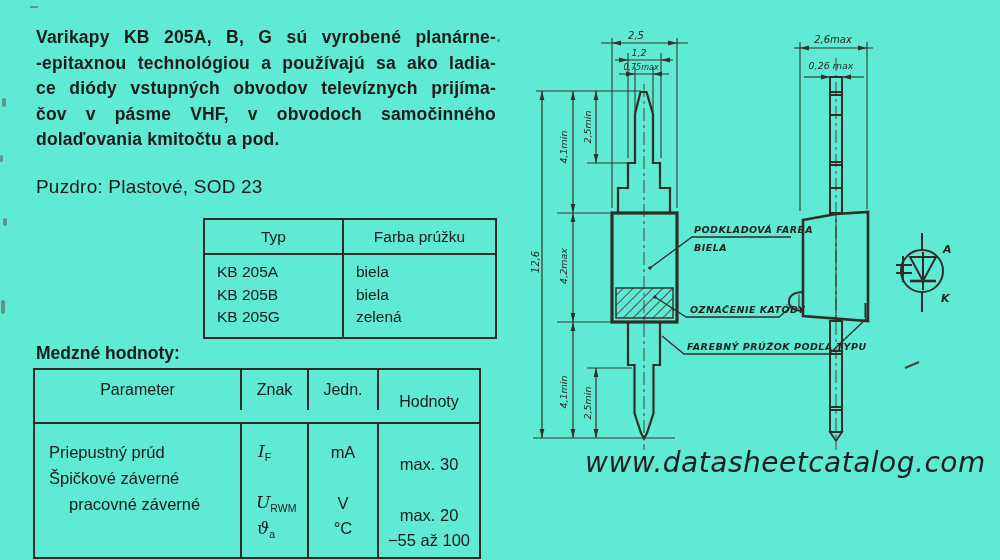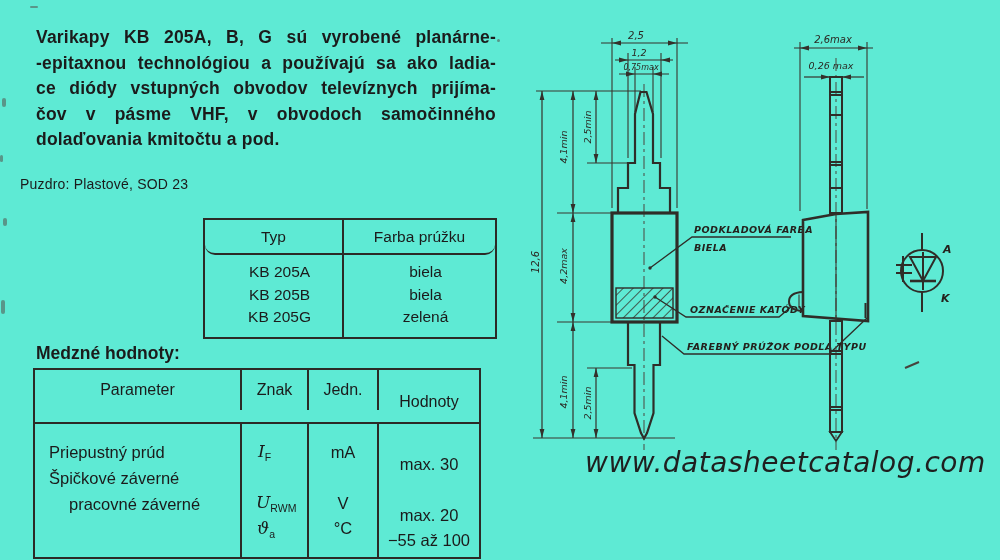--- a/index.html
+++ b/index.html
@@ -3,29 +3,29 @@
 <meta charset="utf-8">
 <style>
   html,body{margin:0;padding:0;background:#e8e4da;}
   .page{position:relative;width:1000px;height:560px;background:#5eead4;overflow:hidden;
         font-family:"Liberation Sans",sans-serif;color:#1b1b1b;}
   
   .intro{position:absolute;left:36px;top:25px;width:460px;font-weight:bold;
          font-size:17.5px;line-height:25.5px;letter-spacing:.2px;}
   .intro .jline{text-align:justify;text-align-last:justify;}
   .intro .lline{text-align:left;}
-  .puzdro{position:absolute;left:20px;top:176px;font-size:14px;letter-spacing:.2px;}
+  .puzdro{position:absolute;left:36px;top:176px;font-size:19px;letter-spacing:.2px;}
   .limits-title{position:absolute;left:36px;top:343px;font-size:17.5px;font-weight:bold;}
   
   .type-table{position:absolute;left:203px;top:218px;width:290px;border:2.5px solid #2c2a26;background:transparent;}
-  .tt-head{display:flex;border-bottom:2.2px solid #2c2a26;border-radius:10px;}
+  .tt-head{display:flex;border-bottom:2.2px solid #2c2a26;}
   .tt-hcell{height:33px;display:flex;align-items:center;justify-content:center;font-size:15.5px;}
   .tt-body{display:flex;}
   .tt-col{padding:6px 0 8px 0;}
-  .tt-col div{line-height:22.5px;font-size:15.5px;padding-left:12px;text-align:center;}
+  .tt-col div{line-height:22.5px;font-size:15.5px;padding-left:12px;}
   .tc1{width:139px;border-right:2.2px solid #2c2a26;box-sizing:border-box;}
   .tc2{flex:1;}
   
   .limits-table{position:absolute;left:33px;top:368px;width:444px;border:2.5px solid #2c2a26;}
   .lt-head{display:flex;border-bottom:2.2px solid #2c2a26;}
   .lt-hcell{height:40px;display:flex;align-items:center;justify-content:center;font-size:16px;}
   .lt-body{display:flex;height:133px;}
   .lt-col{position:relative;padding-left:24px;}
   .lc1{width:207px;}
   .lc2{width:67px;}

